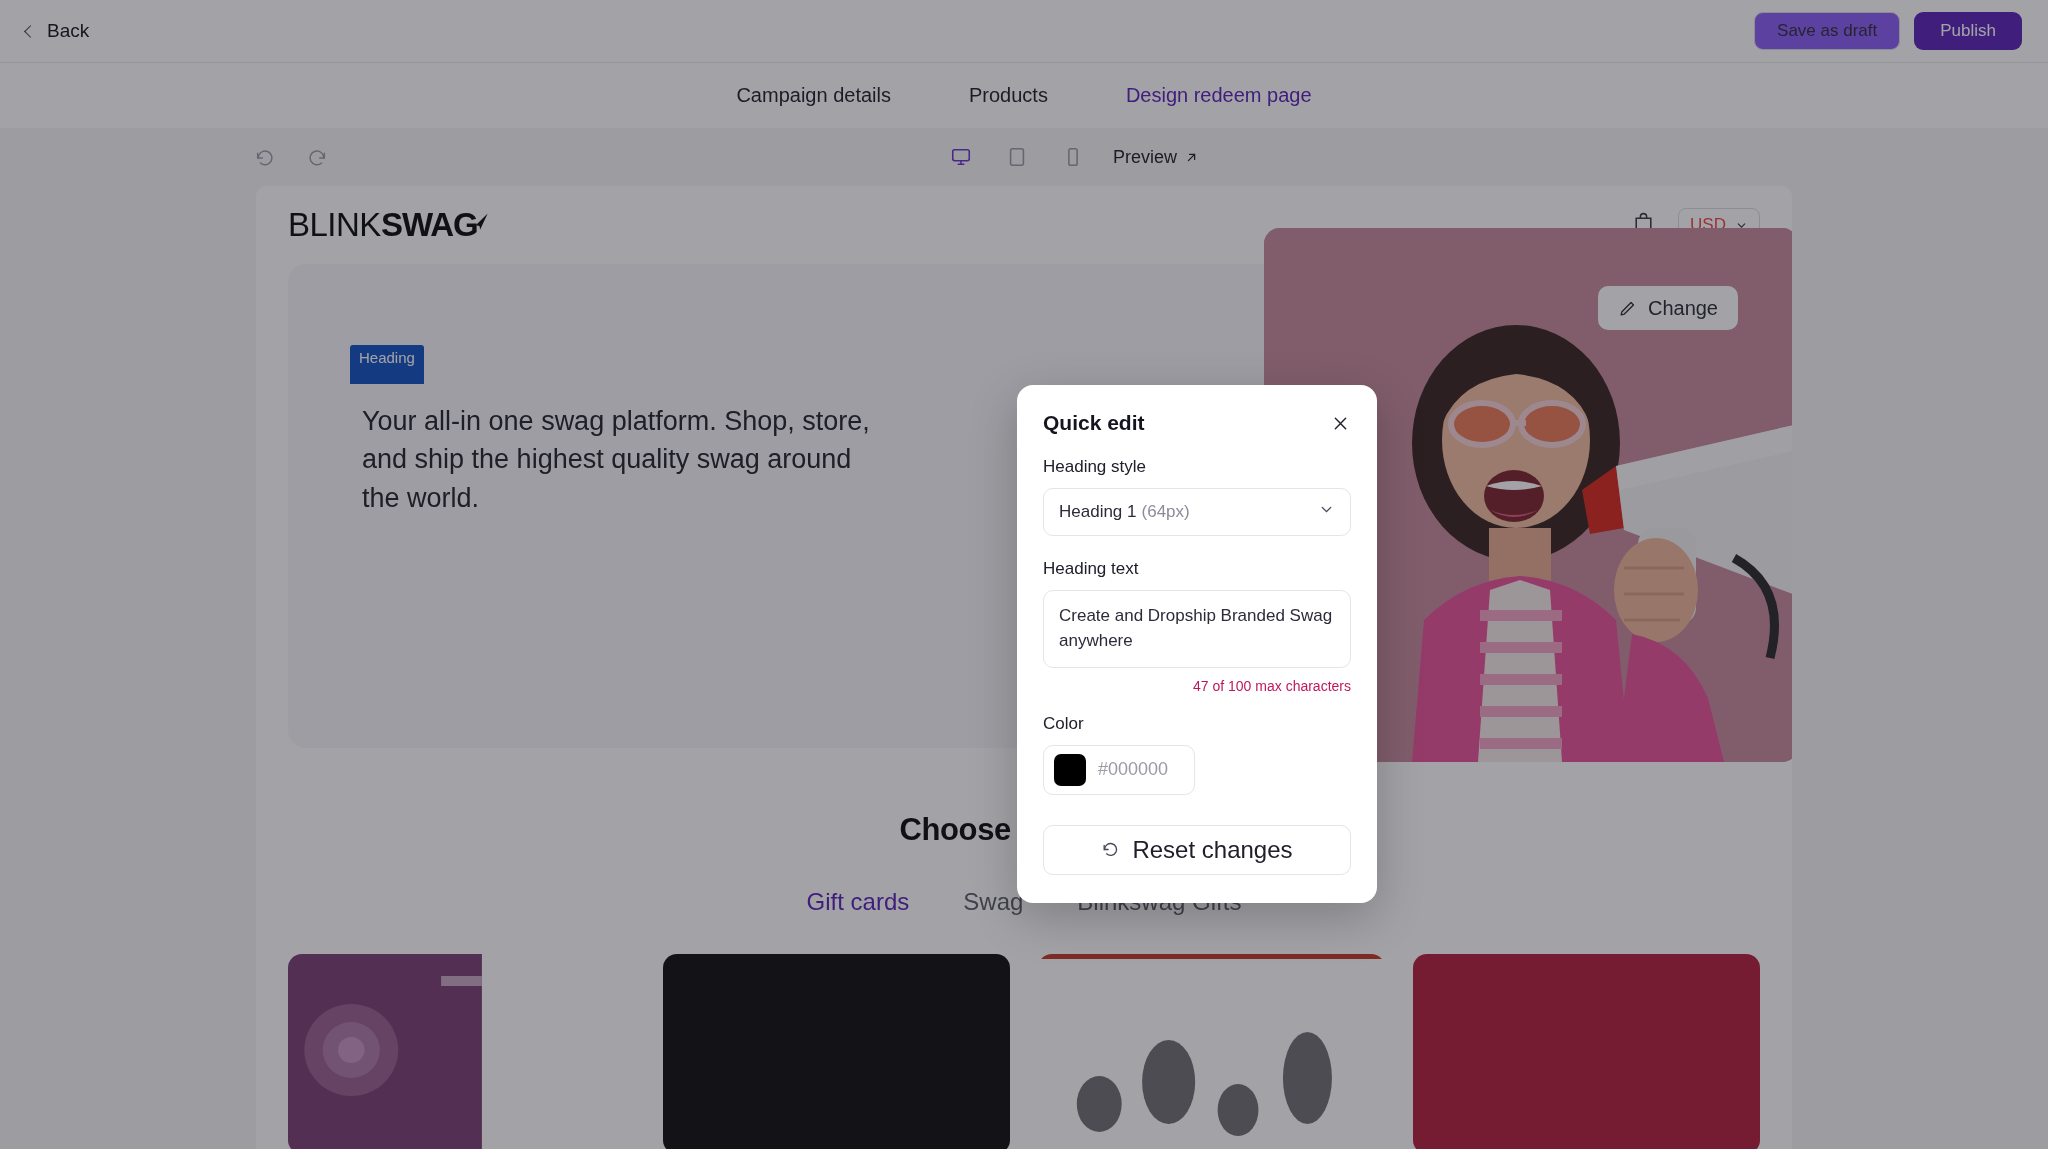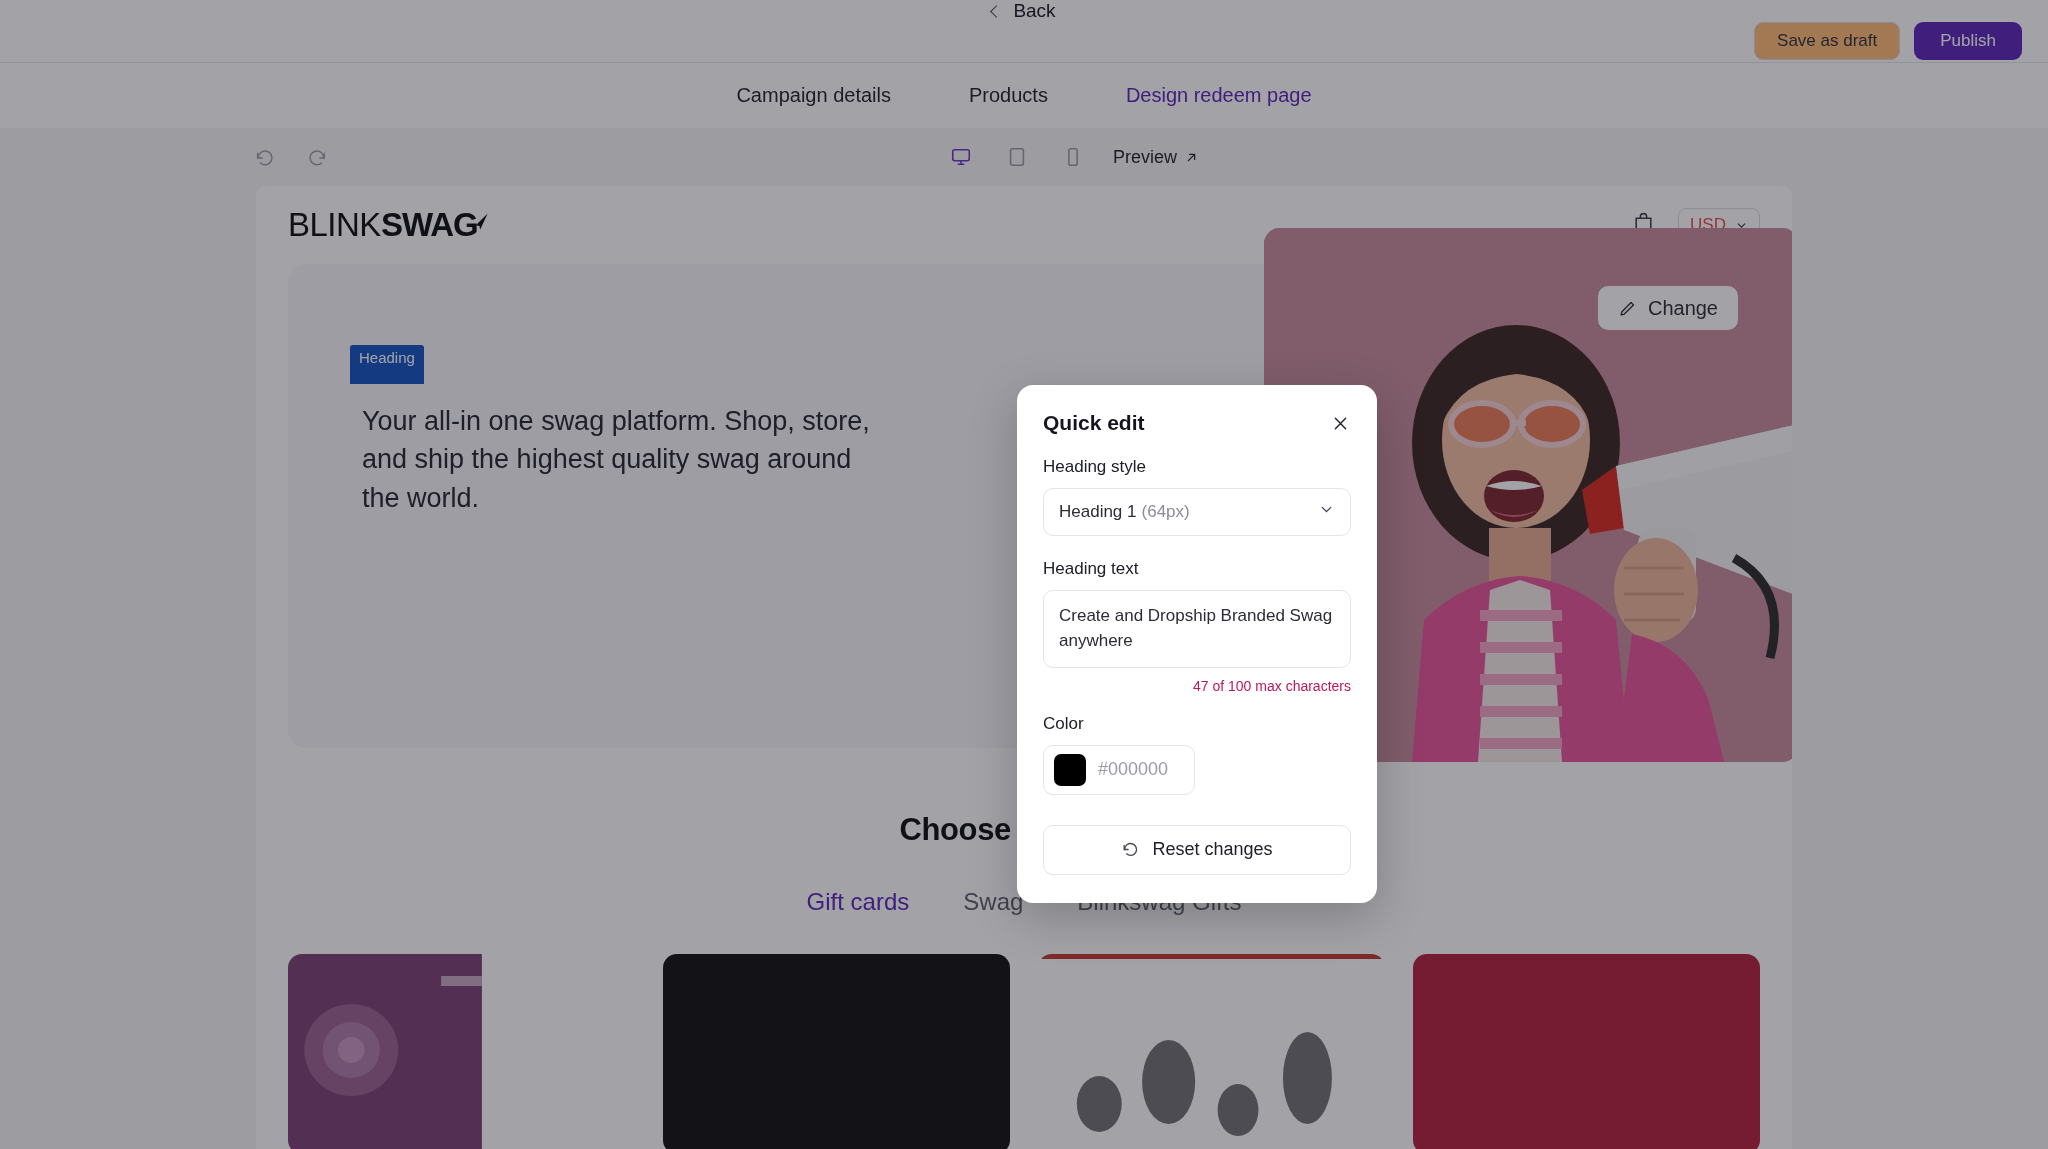--- a/index.html
+++ b/index.html
@@ -23,21 +23,20 @@
   .topbar {
     position: absolute;
     top: 0; left: 0;
     width: 2048px;
     height: 63px;
     background: #ffffff;
     border-bottom: 1px solid #e7e7ec;
     display: flex;
     align-items: center;
     padding: 0 26px;
-    flex-direction: column;
   }
   .back-btn {
     display: flex;
     align-items: center;
     gap: 10px;
     font-size: 19px;
     color: #141421;
     cursor: pointer;
   }
   .chev-left {
@@ -52,21 +51,21 @@
     margin-left: auto;
     display: flex;
     align-items: center;
     gap: 14px;
   }
   .btn-draft {
     height: 38px;
     padding: 0 22px;
     border: 1px solid #d9d9e0;
     border-radius: 9px;
-    background: #fdba74;
+    background: #8b5cf6;
     font-size: 17px;
     color: #2d2d3a;
     display: flex; align-items: center;
     font-family: "Liberation Sans", sans-serif;
     cursor: pointer;
   }
   .btn-publish {
     height: 38px;
     padding: 0 26px;
     border: none;
@@ -413,21 +412,21 @@
   .reset-btn {
     width: 100%;
     height: 50px;
     border: 1px solid #e4e4ea;
     border-radius: 10px;
     background: #fff;
     display: flex;
     align-items: center;
     justify-content: center;
     gap: 12px;
-    font-size: 18px;
+    font-size: 24px;
     color: #20202c;
     font-family: "Liberation Sans", sans-serif;
     cursor: pointer;
   }
 </style>
 </head>
 <body>
 
 <div id="root">
 

